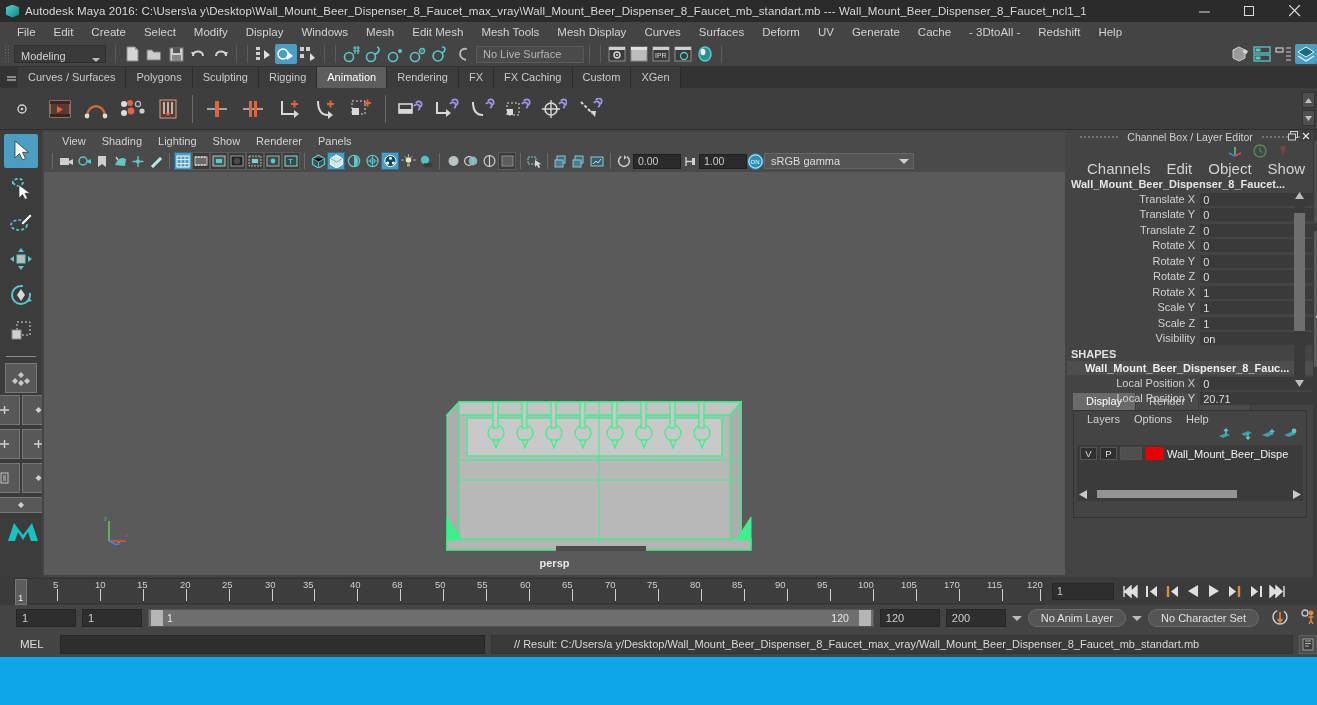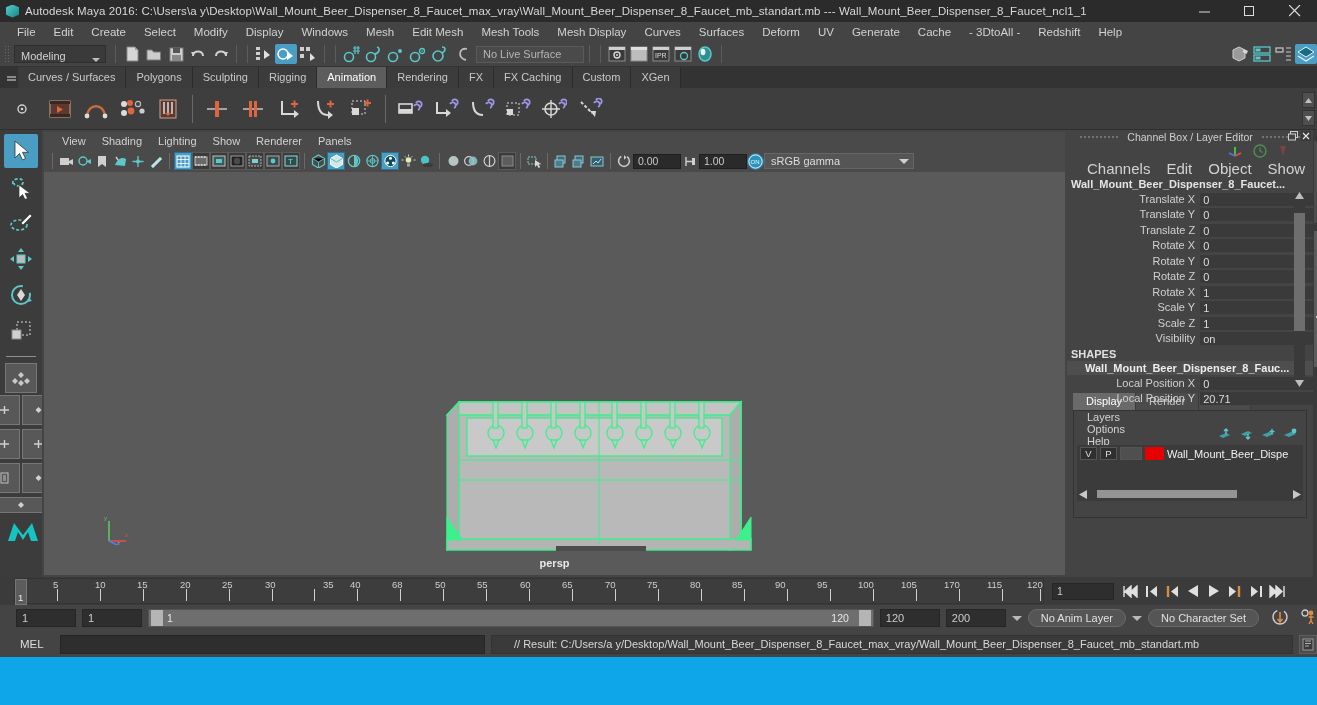--- a/index.html
+++ b/index.html
@@ -130,21 +130,21 @@
   .chan-scroll { position:absolute; right:8px; top:14px; width:11px; bottom:2px; background:#3a3a3a;}
   .chan-thumb { position:absolute; left:0; right:0; top:8px; height:118px; background:#6e6e6e;}
   .arw-up,.arw-dn{position:absolute;right:8px;width:11px;height:9px;display:flex;align-items:center;justify-content:center;}
 
   
   .le-tabs { display:flex; height:18px; align-items:flex-end; padding-left:6px; background:#444; margin-top:4px;}
   .le-tab { padding:0 13px; height:17px; line-height:17px; font-size:11px; background:#4b4b4b; color:#c9c9c9;
             border-right:1px solid #3a3a3a;}
   .le-tab.act { background:#6a6a6a; color:#fff;}
   .le-panel { margin:0 6px 0 6px; border:1px solid #333; background:#444; height:108px; position:relative;}
-  .le-menus { height:16px; display:flex; padding-left:6px;flex-direction:column;}
+  .le-menus { height:16px; display:flex; align-items:center; padding-left:6px;}
   .le-menus span{ padding:0 7px; font-size:11px; color:#d2d2d2;}
   .le-icons { height:16px; display:flex; align-items:center; justify-content:flex-end; padding-right:8px; gap:7px;}
   .le-list { margin:2px 3px; background:#3b3b3b; height:56px; position:relative;}
   .le-row { display:flex; align-items:center; height:15px; gap:3px; padding:2px 0 0 3px;}
   .le-cell { width:17px; height:13px; background:#2f2f2f; border:1px solid #555; color:#ddd;
              font-size:9.5px; display:flex; align-items:center; justify-content:center;}
   .le-cell.wide { width:22px; background:#4f4f4f;}
   .le-swatch { width:19px; height:13px; background:#e60000; }
   .le-name { font-size:11px; color:#f0f0f0; white-space:nowrap; overflow:hidden;}
   .le-hscroll { position:absolute; left:2px; right:2px; bottom:2px; height:10px; display:flex; align-items:center;}
@@ -1120,21 +1120,21 @@
       <span class="tick-lbl" style="left:80px">10</span>
         <span class="tick-mk" style="left:85px"></span>
       <span class="tick-lbl" style="left:122px">15</span>
         <span class="tick-mk" style="left:128px"></span>
       <span class="tick-lbl" style="left:165px">20</span>
         <span class="tick-mk" style="left:171px"></span>
       <span class="tick-lbl" style="left:207px">25</span>
         <span class="tick-mk" style="left:214px"></span>
       <span class="tick-lbl" style="left:250px">30</span>
         <span class="tick-mk" style="left:257px"></span>
-      <span class="tick-lbl" style="left:308px">35</span>
+      <span class="tick-lbl" style="left:288px">35</span>
         <span class="tick-mk" style="left:299px"></span>
       <span class="tick-lbl" style="left:335px">40</span>
         <span class="tick-mk" style="left:342px"></span>
       <span class="tick-lbl" style="left:377px">68</span>
         <span class="tick-mk" style="left:385px"></span>
       <span class="tick-lbl" style="left:420px">50</span>
         <span class="tick-mk" style="left:428px"></span>
       <span class="tick-lbl" style="left:462px">55</span>
         <span class="tick-mk" style="left:471px"></span>
       <span class="tick-lbl" style="left:505px">60</span>

